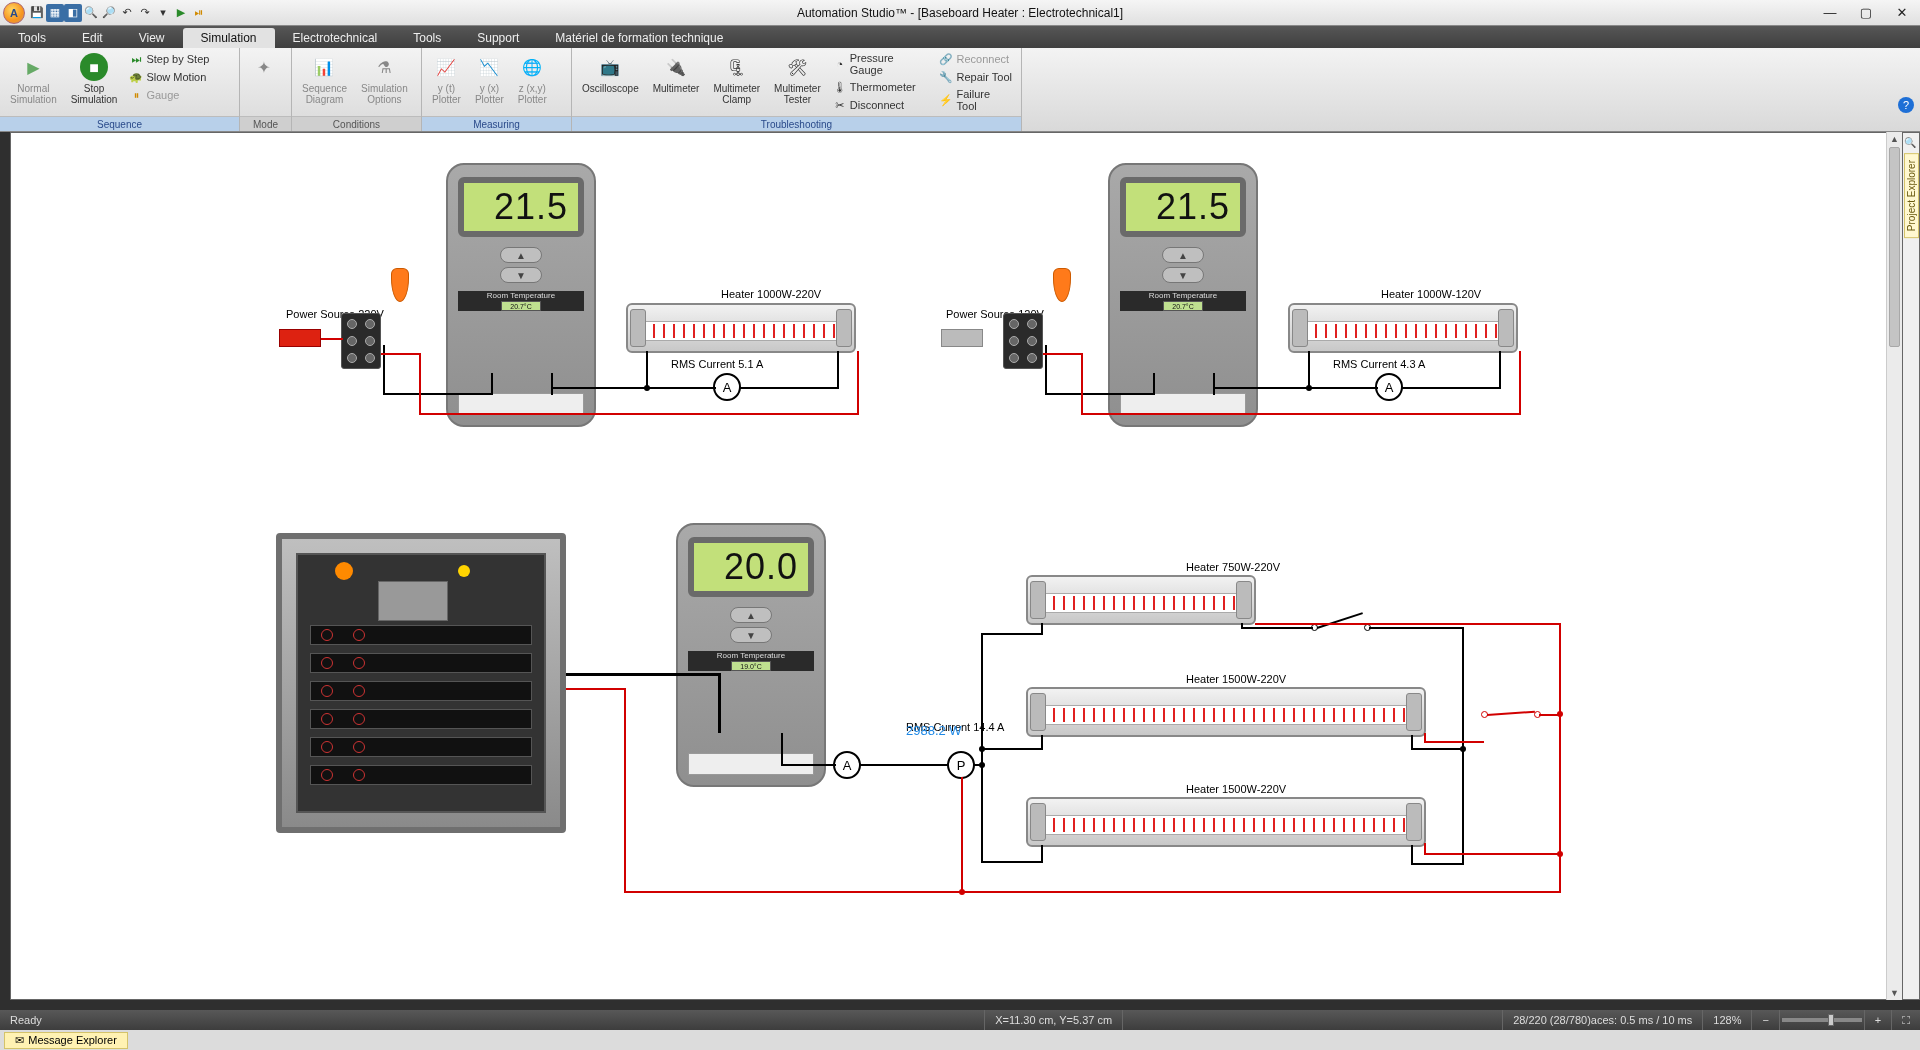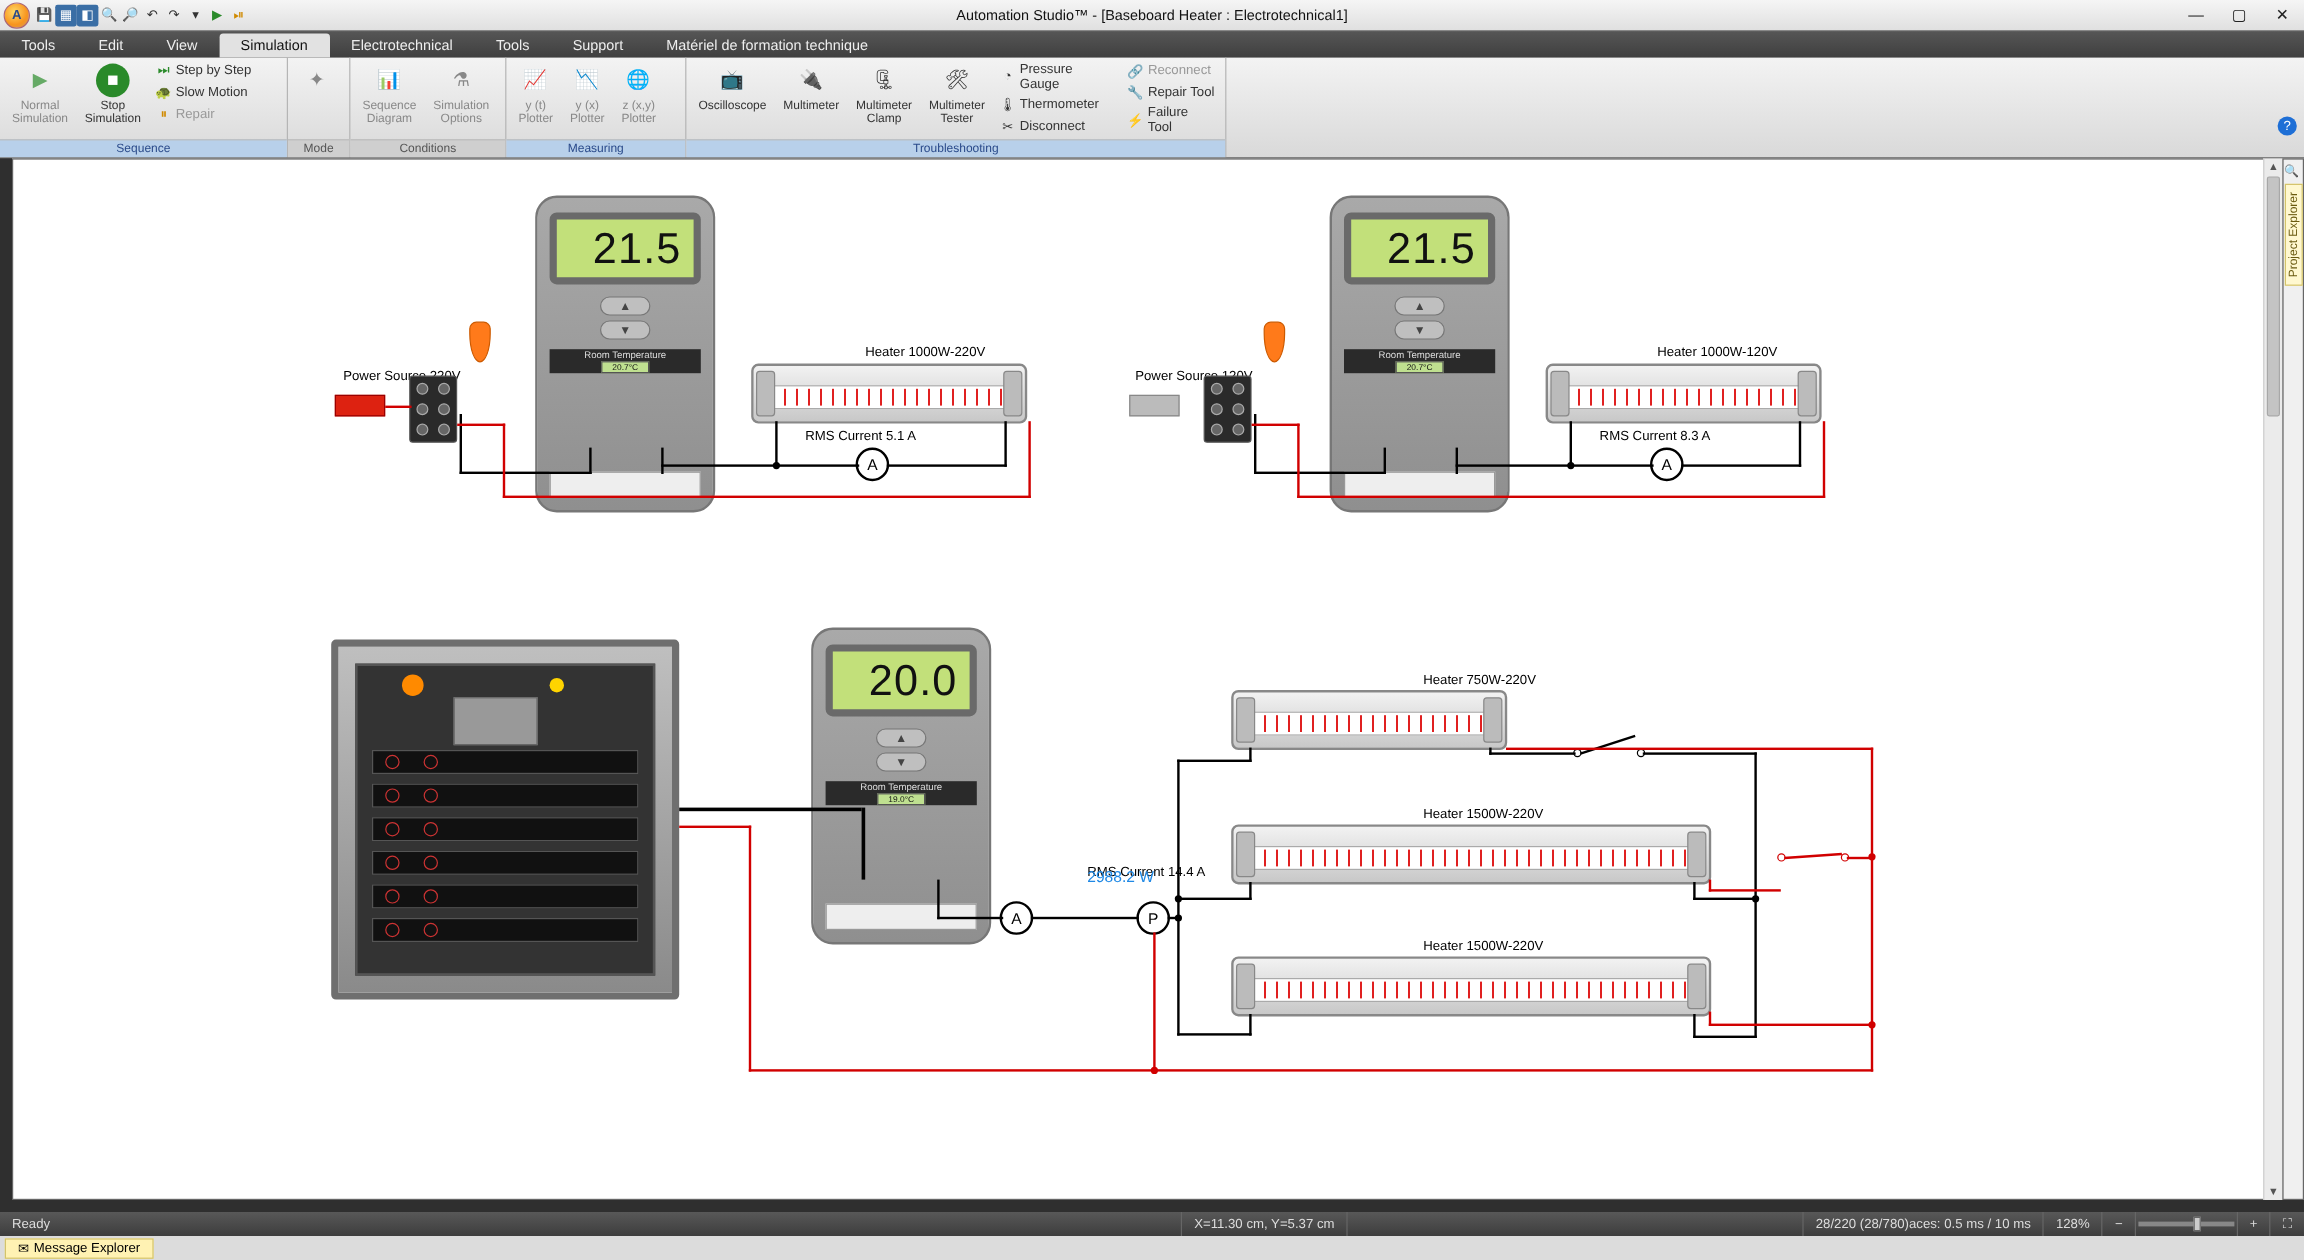--- a/index.html
+++ b/index.html
@@ -138,21 +138,21 @@
         <div class="small-row">
             <span class="sico" style="color:#2a8a2a">⏭</span>
             <span>Step by Step</span>
           </div>
         <div class="small-row">
             <span class="sico" style="color:#2a8a2a">🐢</span>
             <span>Slow Motion</span>
           </div>
         <div class="small-row disabled">
             <span class="sico" style="color:#d08a00">⏸</span>
-            <span>Repair</span>
+            <span>Gauge</span>
           </div>
       </div>
     </div>
     <div class="group-label">Sequence</div>
   </div>
 
   <div class="group" style="width:52px">
     <div class="group-body">
         <div class="big-btn disabled">
           <div class="ico">✦</div>
@@ -343,21 +343,21 @@
       </div>
 
       <div class="lbl" style="left:1370px;top:155px">Heater 1000W-120V</div>
       <div class="heater" style="left:1277px;top:170px;width:230px">
         <div class="case"></div>
           <div class="coil"></div>
           <div class="cap l"></div>
           <div class="cap r"></div>
       </div>
 
-      <div class="lbl" style="left:1322px;top:225px">RMS Current 8.3 A</div>
+      <div class="lbl" style="left:1322px;top:225px">RMS Current 4.3 A</div>
       <div class="meter" style="left:1364px;top:240px">A</div>
 
       <div class="wire v" style="left:1142px;top:240px;height:22px"></div>
       <div class="wire h" style="left:1034px;top:260px;width:110px"></div>
       <div class="wire v" style="left:1034px;top:212px;height:50px"></div>
       <div class="wire v" style="left:1202px;top:240px;height:22px"></div>
       <div class="wire h" style="left:1202px;top:254px;width:165px"></div>
       <div class="wire v" style="left:1297px;top:218px;height:36px"></div>
       <div class="node" style="left:1298px;top:255px"></div>
       <div class="wire h" style="left:1390px;top:254px;width:100px"></div>

